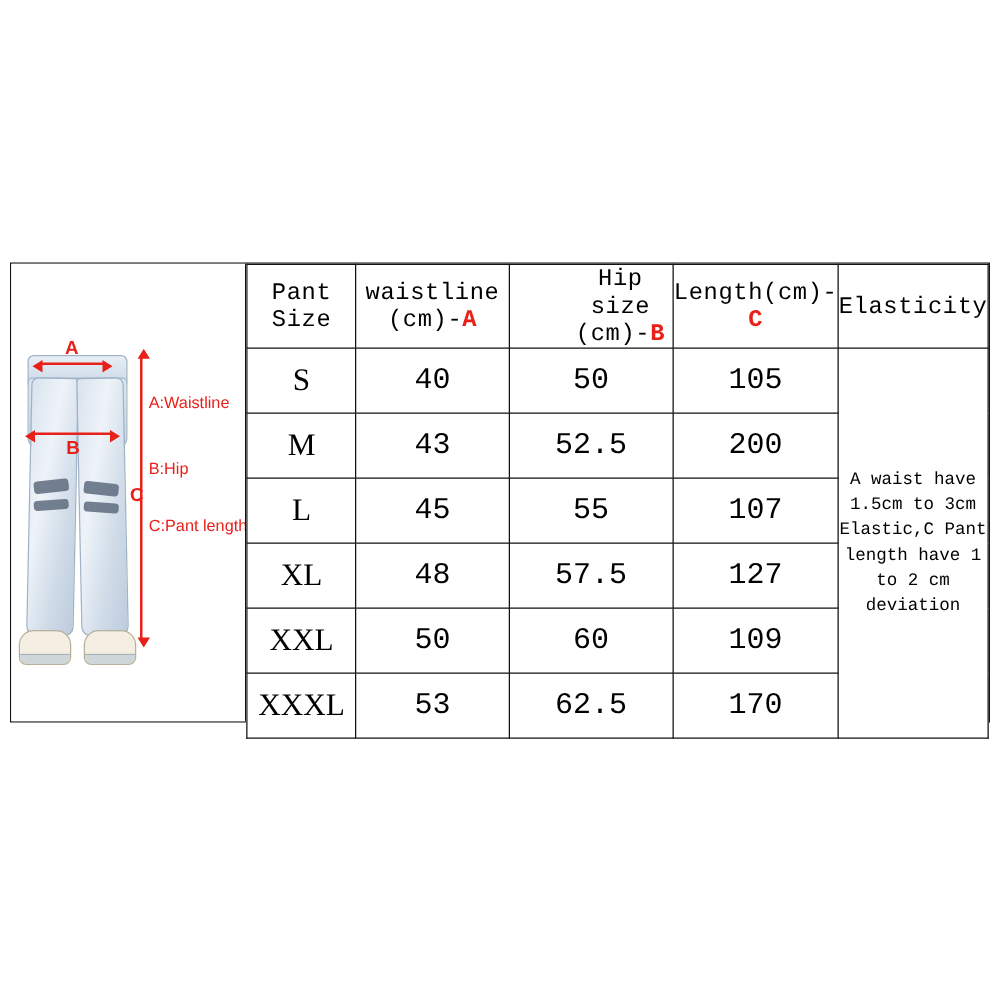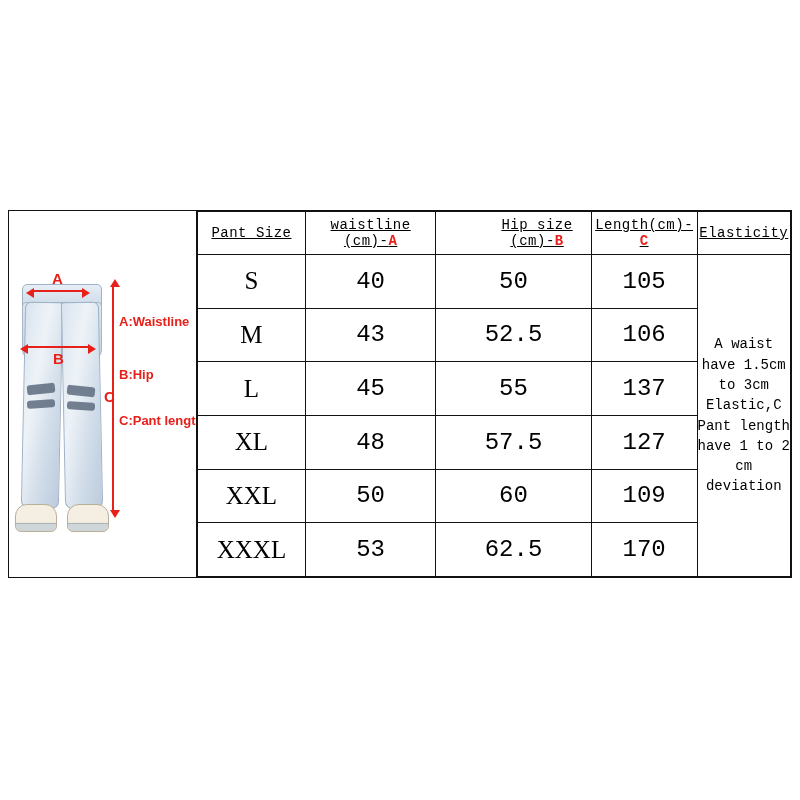--- a/index.html
+++ b/index.html
@@ -149,21 +149,21 @@
     color: #e8201a;
     font-family: "Liberation Sans", sans-serif;
     font-weight: 700;
     font-size: 15px;
     line-height: 1;
   }
   .red-key {
     position: absolute;
     color: #e8201a;
     font-family: "Liberation Sans", sans-serif;
-    font-weight: 700;
+    font-weight: 400;
     font-size: 13px;
     line-height: 1;
     white-space: nowrap;
   }
 
   
   table.size-table {
     border-collapse: collapse;
     flex: 1 1 auto;
     table-layout: fixed;
@@ -172,24 +172,23 @@
   table.size-table td, table.size-table th {
     border: 1px solid #111;
     text-align: center;
     vertical-align: middle;
     padding: 0;
     color: #000;
   }
   table.size-table th {
     font-weight: 400;
     font-family: "Liberation Mono", monospace;
-    font-size: 14px;
+    font-size: 19px;
     height: 42px;
     letter-spacing: .5px;
-    text-decoration: underline;
   }
   table.size-table th.col-pant   { width: 124px; }
   table.size-table th.col-waist  { width: 152px; margin-top: 20px; }
   table.size-table th.col-hip    { width: 136px; padding-left: 47px; }
   table.size-table th.col-len    { width: 108px; }
   table.size-table th.col-elas   { width: 94px; }
 
   td.size-cell {
     font-family: "Liberation Serif", serif;
     font-size: 25px;
@@ -267,27 +266,27 @@
           <td class="size-cell">S</td>
           <td class="num-cell">40</td>
           <td class="num-cell">50</td>
           <td class="num-cell">105</td>
           <td class="elasticity" rowspan="6">A waist have 1.5cm to 3cm Elastic,C Pant length have 1 to 2 cm deviation</td>
         </tr>
         <tr>
           <td class="size-cell">M</td>
           <td class="num-cell">43</td>
           <td class="num-cell">52.5</td>
-          <td class="num-cell">106</td>
+          <td class="num-cell">200</td>
         </tr>
         <tr>
           <td class="size-cell">L</td>
           <td class="num-cell">45</td>
           <td class="num-cell">55</td>
-          <td class="num-cell">137</td>
+          <td class="num-cell">107</td>
         </tr>
         <tr>
           <td class="size-cell">XL</td>
           <td class="num-cell">48</td>
           <td class="num-cell">57.5</td>
           <td class="num-cell">127</td>
         </tr>
         <tr>
           <td class="size-cell">XXL</td>
           <td class="num-cell">50</td>

